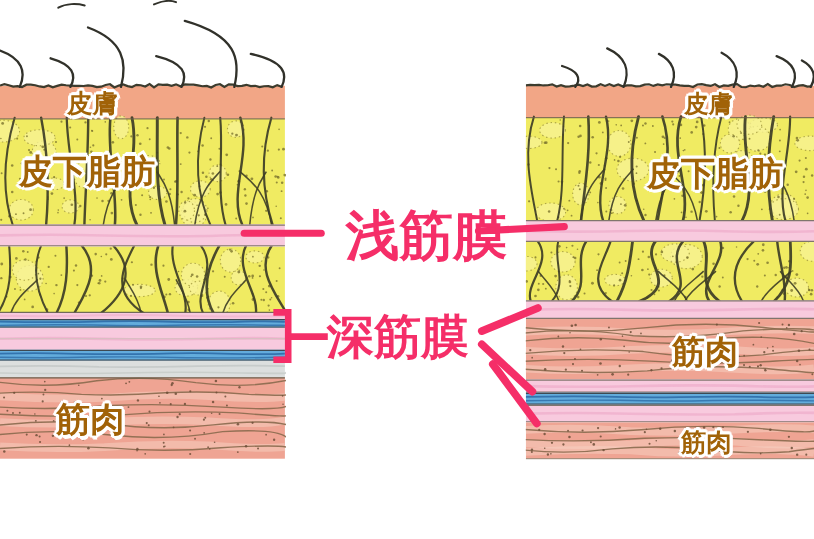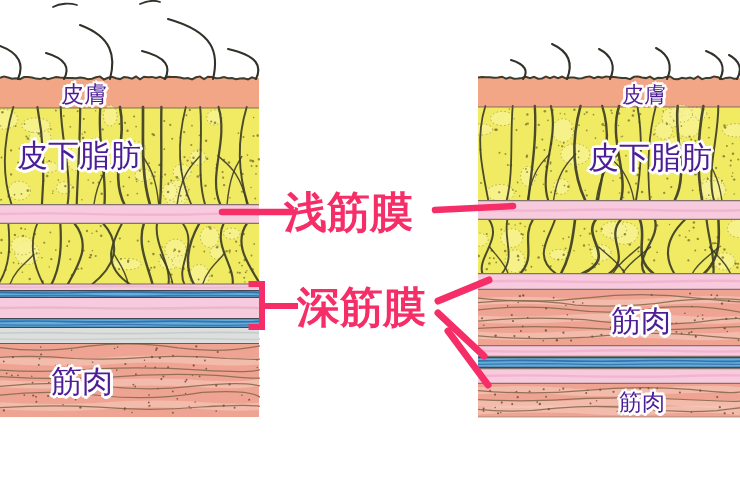--- a/index.html
+++ b/index.html
@@ -5,21 +5,21 @@
   html,body{margin:0;padding:0;background:#fff;}
   .stage{
     position:relative;width:740px;height:490px;background:#ffffff;overflow:hidden;
     font-family:"Liberation Sans","DejaVu Sans",sans-serif;
   }
   .stage svg{position:absolute;top:0;left:0;}
   #left-art{left:0;}
   #right-art{left:478px;}
   #annot-art{left:0;z-index:5;}
   .olabel{
-    position:absolute;z-index:10;font-weight:normal;color:#4c1d95;line-height:1;white-space:nowrap;
+    position:absolute;z-index:10;font-weight:bold;color:#a16207;line-height:1;white-space:nowrap;
     text-shadow:
       -2.5px 0 0 #fff, 2.5px 0 0 #fff, 0 -2.5px 0 #fff, 0 2.5px 0 #fff,
       -1.8px -1.8px 0 #fff, 1.8px -1.8px 0 #fff, -1.8px 1.8px 0 #fff, 1.8px 1.8px 0 #fff,
       -3px 1px 0 #fff, 3px 1px 0 #fff, 1px -3px 0 #fff, 1px 3px 0 #fff;
   }
   .plabel{position:absolute;z-index:10;font-weight:bold;line-height:1;white-space:nowrap;color:var(--annot-pink,#f52e68);}
   .blabel{position:absolute;z-index:10;font-weight:bold;line-height:1;white-space:nowrap;color:var(--caption-blue,#2d94f0);}
 </style>
 </head>
 <body>
@@ -911,18 +911,18 @@
   <div class="olabel" style="left:51px;top:366px;font-size:31px">筋肉</div>
 
   <div class="olabel" style="left:622px;top:84px;font-size:22px">皮膚</div>
 
   <div class="olabel" style="left:588px;top:142px;font-size:31px">皮下脂肪</div>
 
   <div class="olabel" style="left:611px;top:306px;font-size:30px">筋肉</div>
 
   <div class="olabel" style="left:619px;top:391px;font-size:23px">筋肉</div>
 
-  <div class="plabel" style="left:284px;top:191px;font-size:43px">浅筋膜</div>
+  <div class="plabel" style="left:314px;top:191px;font-size:49px">浅筋膜</div>
 
   <div class="plabel" style="left:297px;top:286px;font-size:43px">深筋膜</div>
 
 
 </div>
 
 </body></html>

